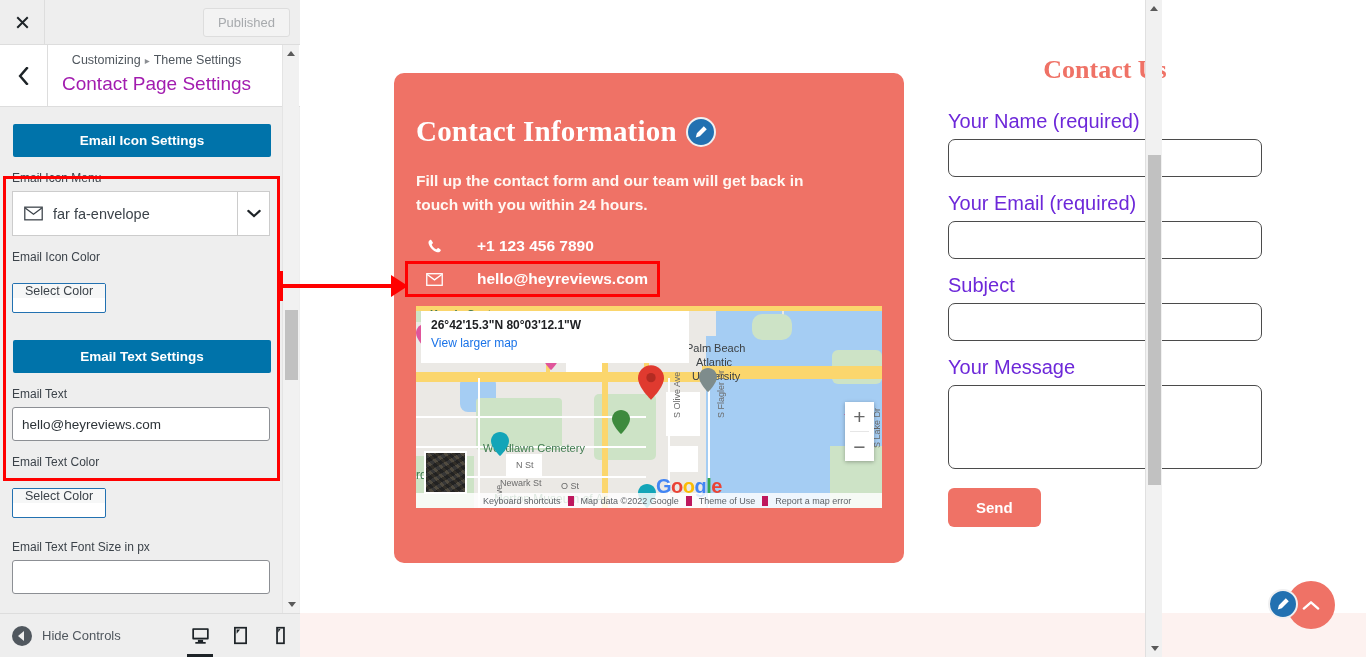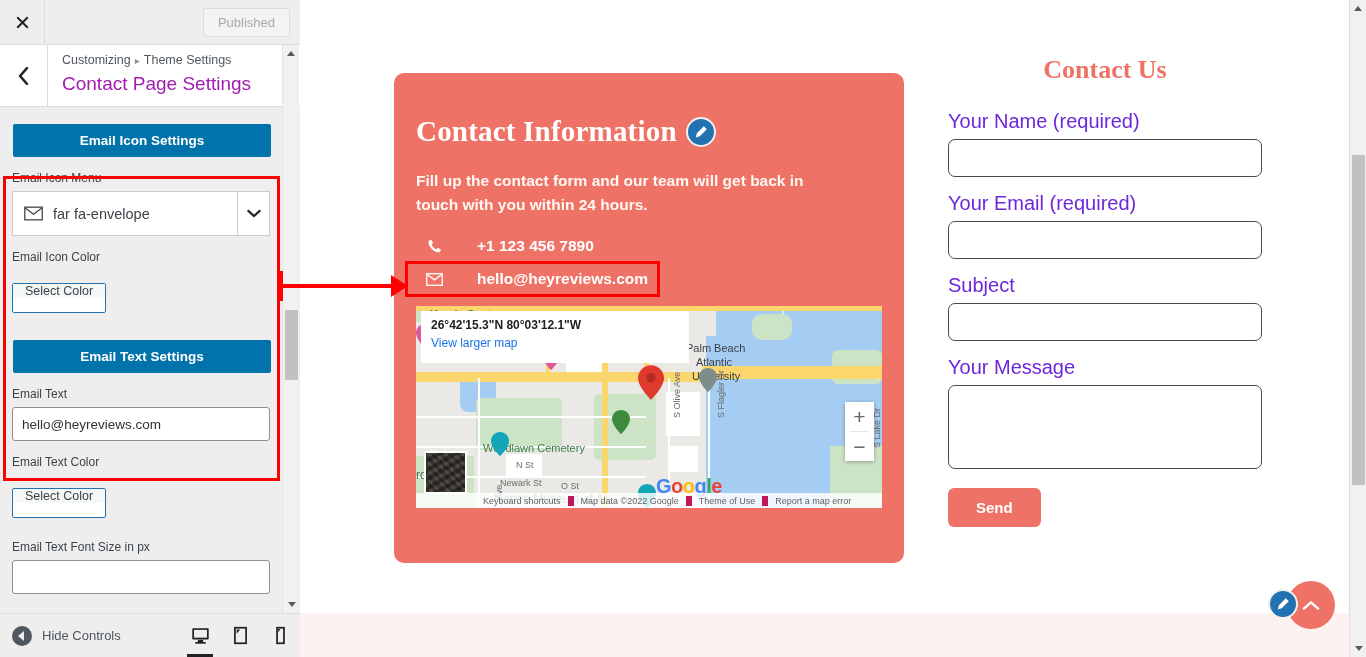--- a/index.html
+++ b/index.html
@@ -5,21 +5,21 @@
   * { box-sizing: border-box; }
   html, body {
     margin: 0; padding: 0;
     width: 1366px; height: 657px;
     overflow: hidden;
     font-family: "Liberation Sans", sans-serif;
     background: #fff;
   }
 
   
-  #app { position: relative; width: 1366px; height: 657px; }
+  #app { position: relative; width: 1162px; height: 657px; }
 
   
   #customizer {
     position: absolute; left: 0; top: 0;
     width: 300px; height: 657px;
     background: #eee;
     border-right: 1px solid #ddd;
   }
 
   .cz-topbar {
@@ -56,21 +56,21 @@
   }
   .cz-back {
     width: 48px;
     display: flex; align-items: center; justify-content: center;
     border-right: 1px solid #ddd;
     cursor: pointer;
   }
   .cz-back svg { width: 13px; height: 18px; }
   .cz-titles { padding: 7px 0 0 14px; }
   .cz-breadcrumb {
-    font-size: 12.5px; color: #50575e; line-height: 16px;
+    font-size: 12.5px; color: #50575e; line-height: 16px; text-align: center;
   }
   .cz-sep { color: #8c8f94; margin: 0 4px; font-size: 10px; }
   .cz-pagetitle {
     font-size: 19px; color: #a21caf; font-weight: 400;
     line-height: 26px; margin-top: 2px;
   }
 
   
   .cz-body {
     position: absolute; left: 0; top: 107px;

